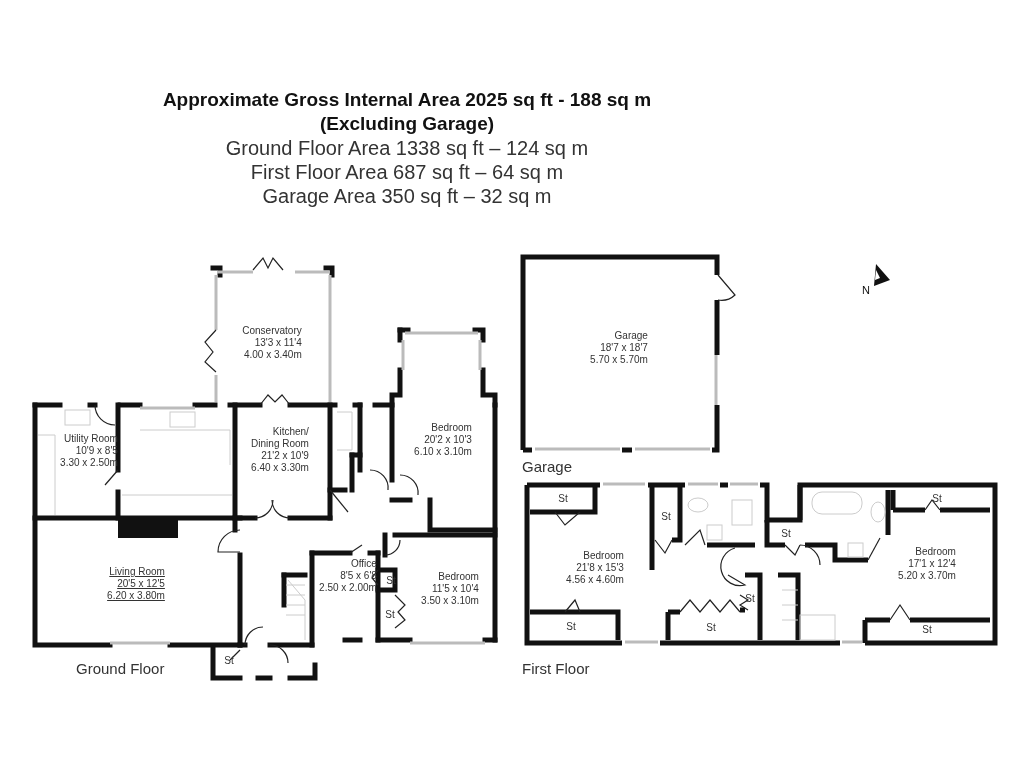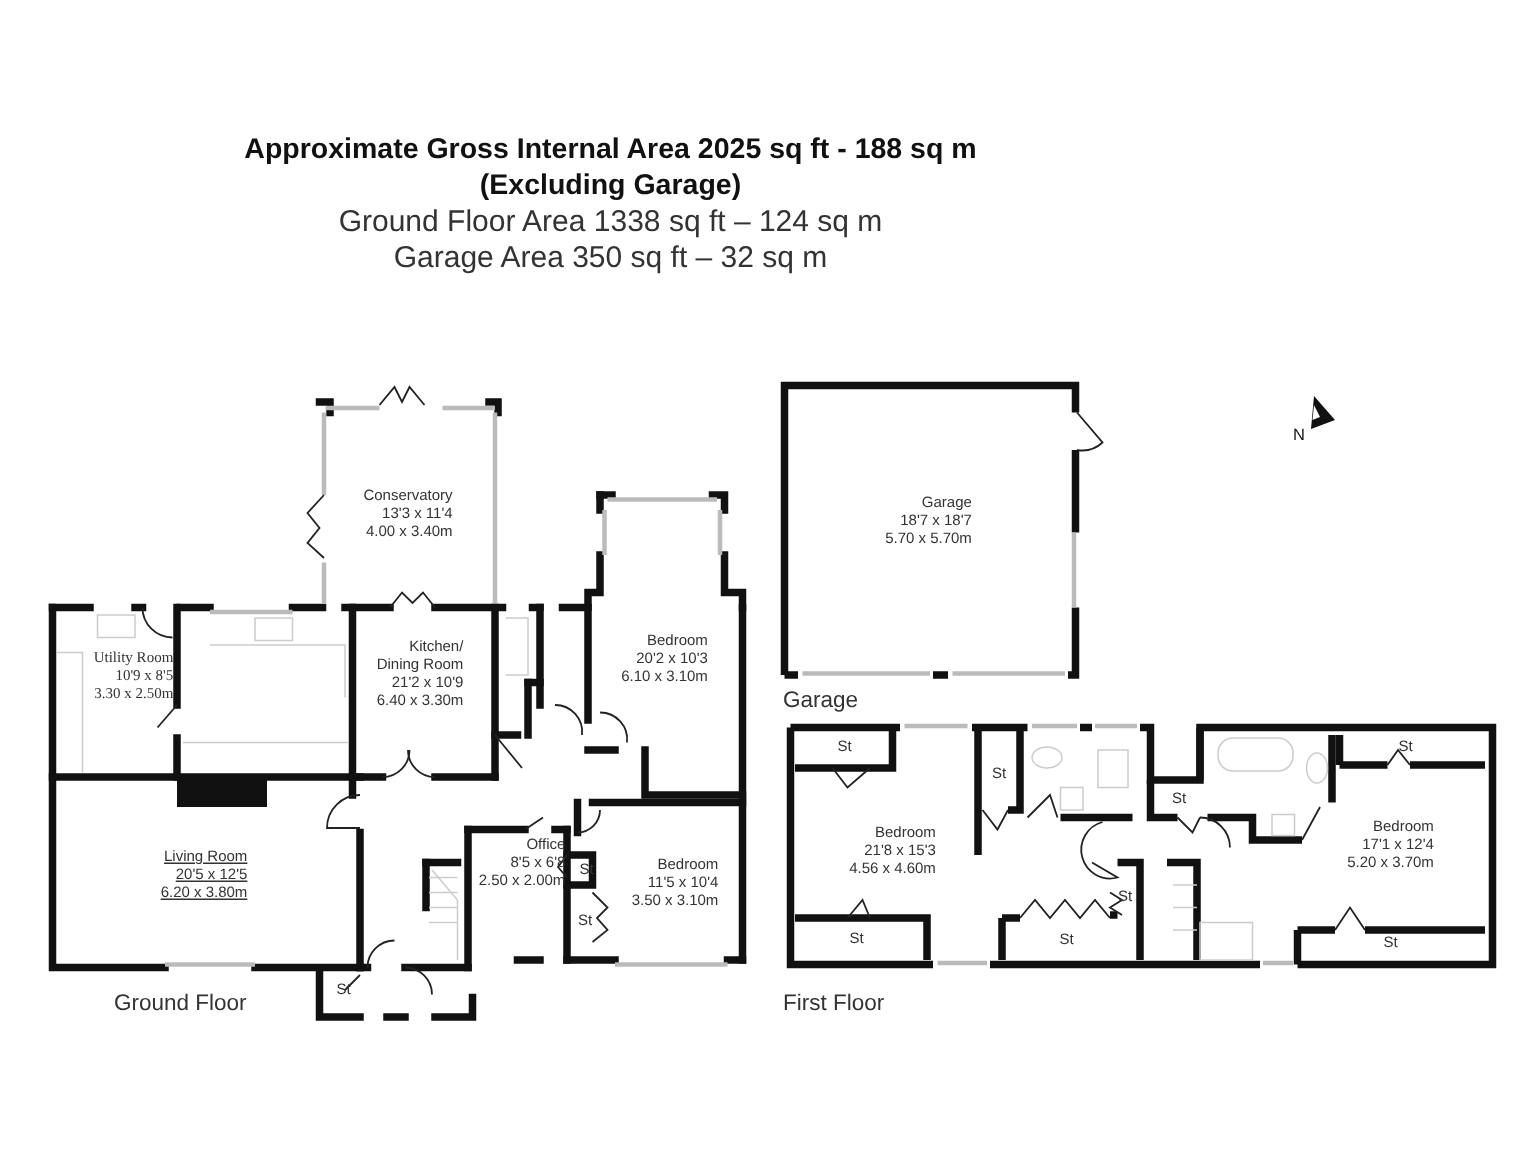--- a/index.html
+++ b/index.html
@@ -14,20 +14,21 @@
   .compass { position: absolute; left: 860px; top: 262px; width: 40px; height: 40px; }
   .compass-n { position: absolute; left: 862px; top: 284px; font-size: 11px; color: #111; }
 </style>
 </head>
 <body>
 
 <div class="header">
   <div class="h-bold">Approximate Gross Internal Area 2025 sq ft - 188 sq m</div>
   <div class="h-bold">(Excluding Garage)</div>
   <div class="h-light">Ground Floor Area 1338 sq ft – 124 sq m</div>
+  <div class="h-light">First Floor Area 687 sq ft – 64 sq m</div>
   <div class="h-light">Garage Area 350 sq ft – 32 sq m</div>
 </div>
 
 <svg class="plan" width="1024" height="768">
   <g fill="none" stroke="#111" stroke-width="5" stroke-linecap="square">
 
     <path d="M35 405 L35 645 L110 645"></path>
     <path d="M170 645 L240 645"></path>
     <path d="M35 405 L60 405"></path>
     <path d="M90 405 L95 405"></path>
@@ -225,21 +226,21 @@
   <path d="M16 2 L30 18 L14 24 Z" fill="#111"></path>
   <path d="M16 8 L20 16 L15 18 Z" fill="#fff"></path>
 </svg>
 <div class="compass-n">N</div>
 
 <div class="lbl" style="left:272px; top:325px;">
   <div>Conservatory</div>
   <div>13'3 x 11'4</div>
   <div>4.00 x 3.40m</div>
 </div>
-<div class="lbl" style="left:89px; top:433px;font-family:Liberation Serif, serif;">
+<div class="lbl" style="left:89px; top:433px;">
   <div>Utility Room</div>
   <div>10'9 x 8'5</div>
   <div>3.30 x 2.50m</div>
 </div>
 <div class="lbl" style="left:280px; top:426px;">
   <div>Kitchen/</div>
   <div>Dining Room</div>
   <div>21'2 x 10'9</div>
   <div>6.40 x 3.30m</div>
 </div>

